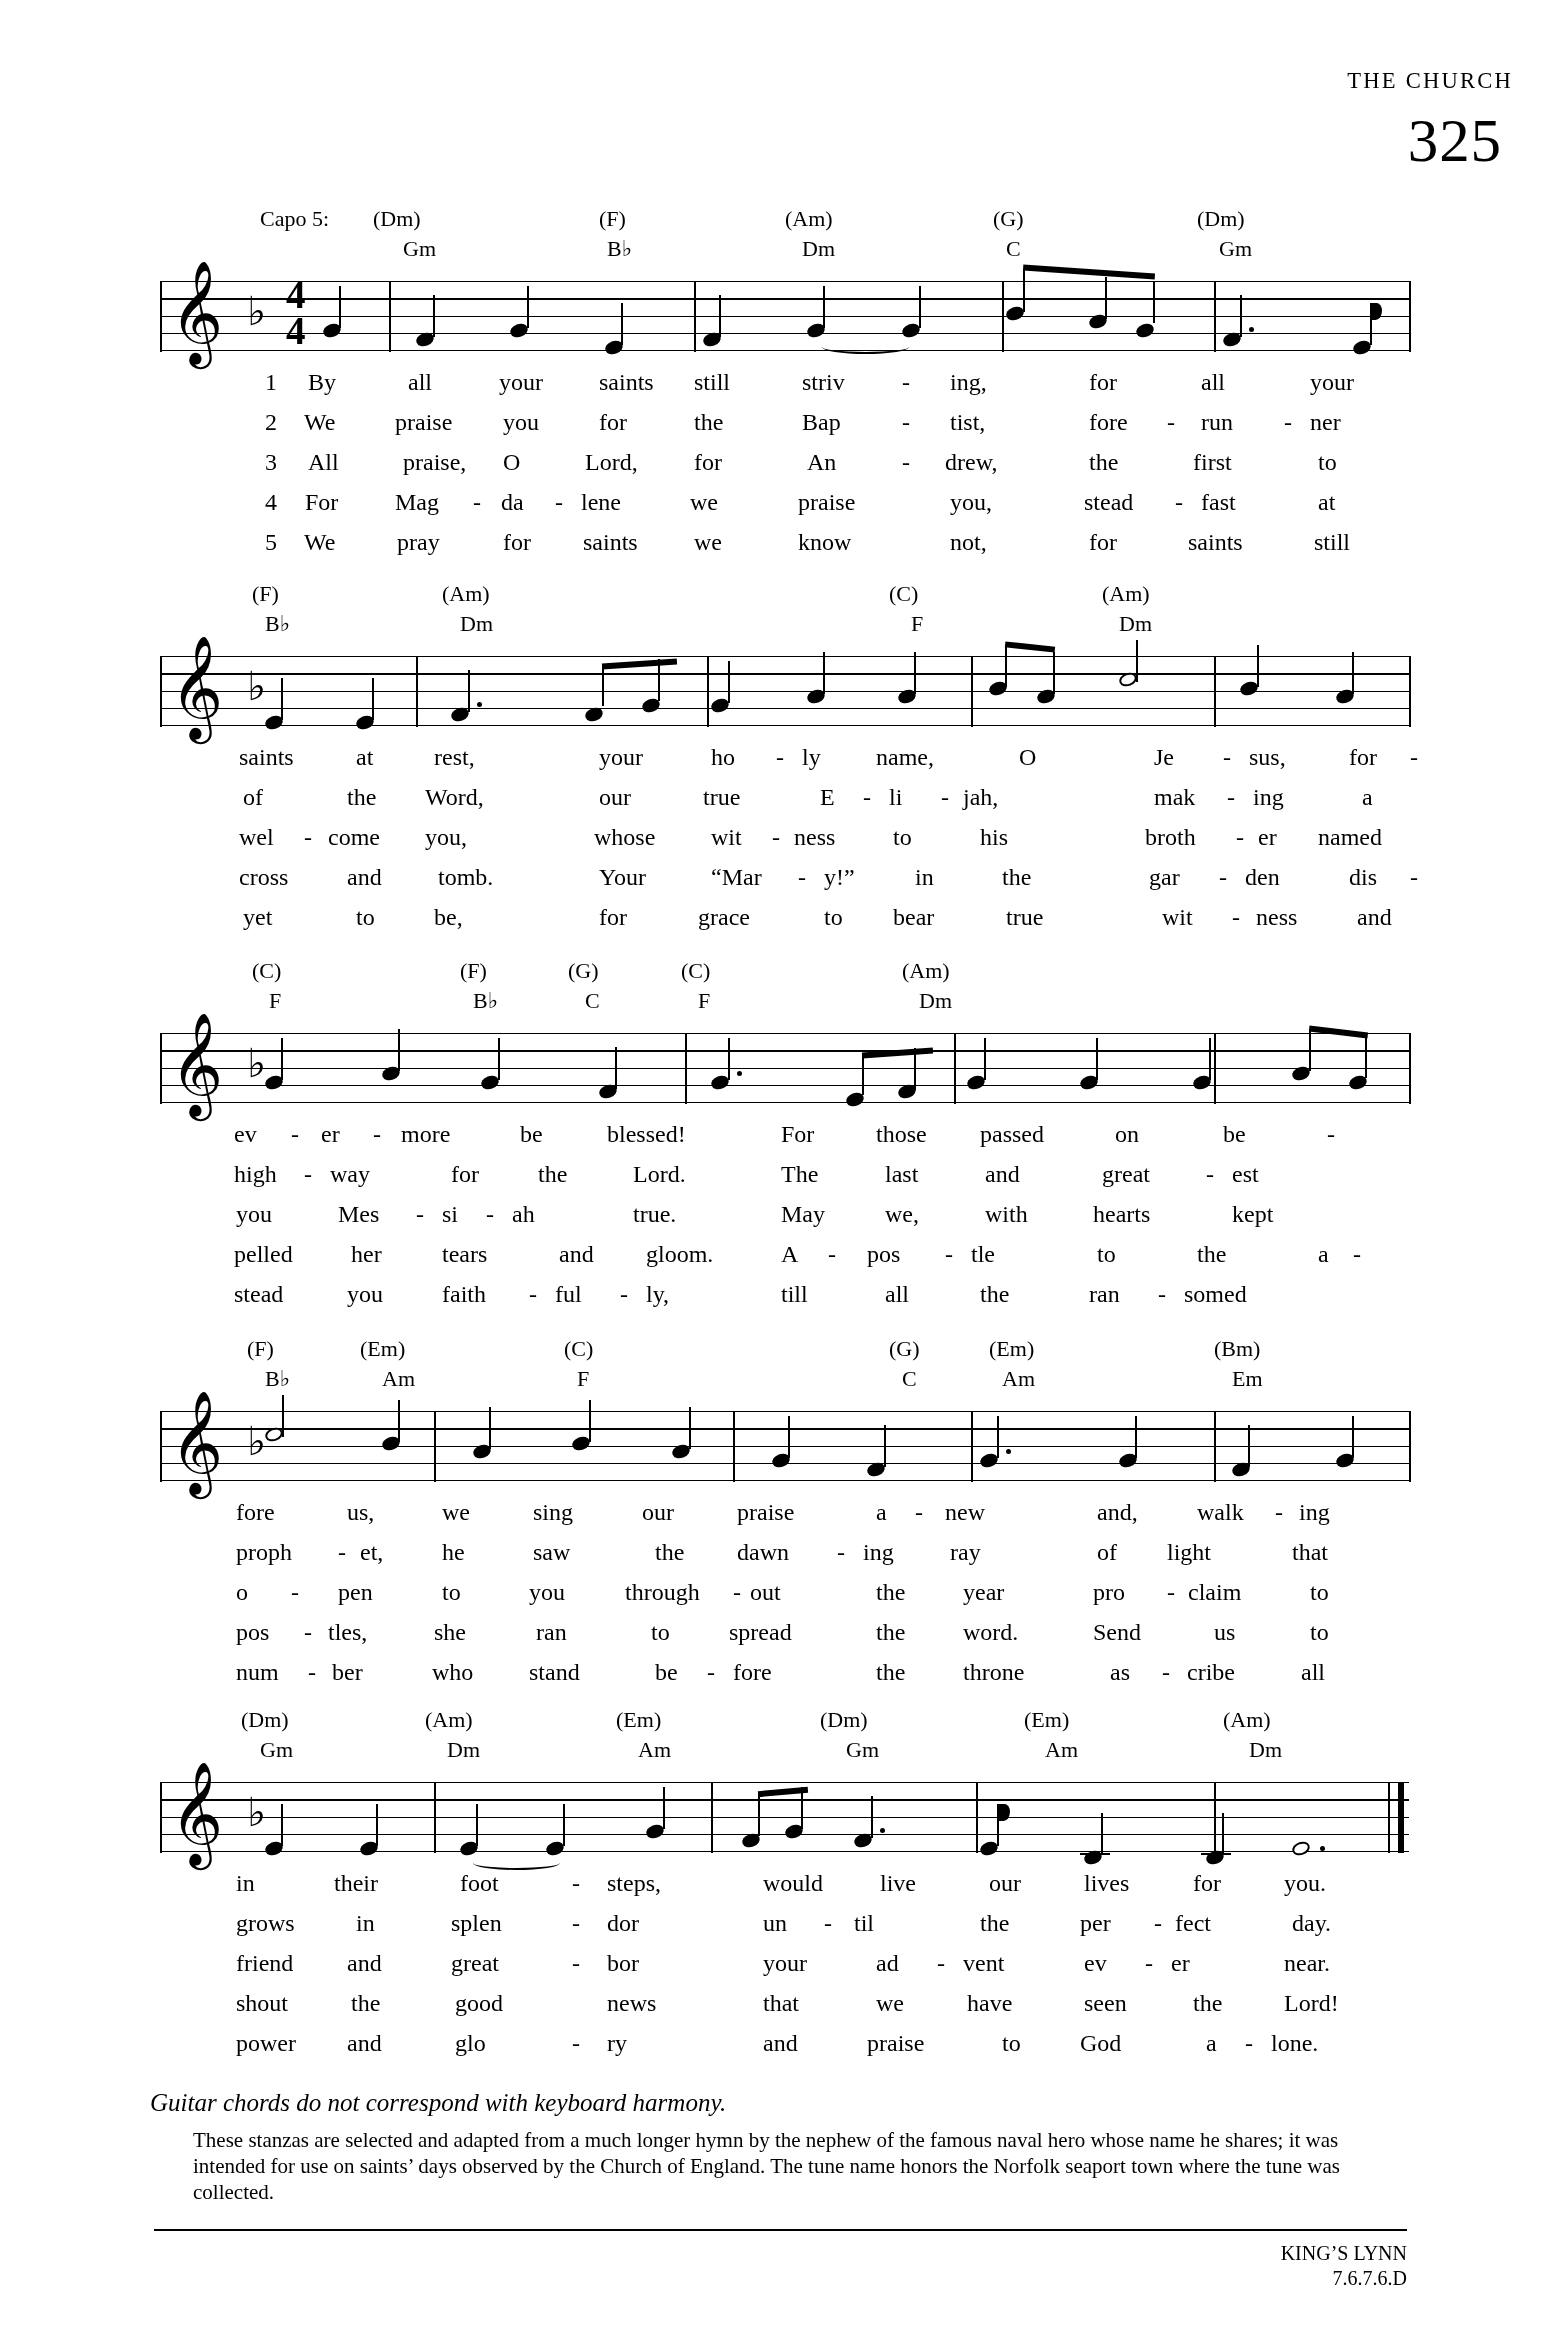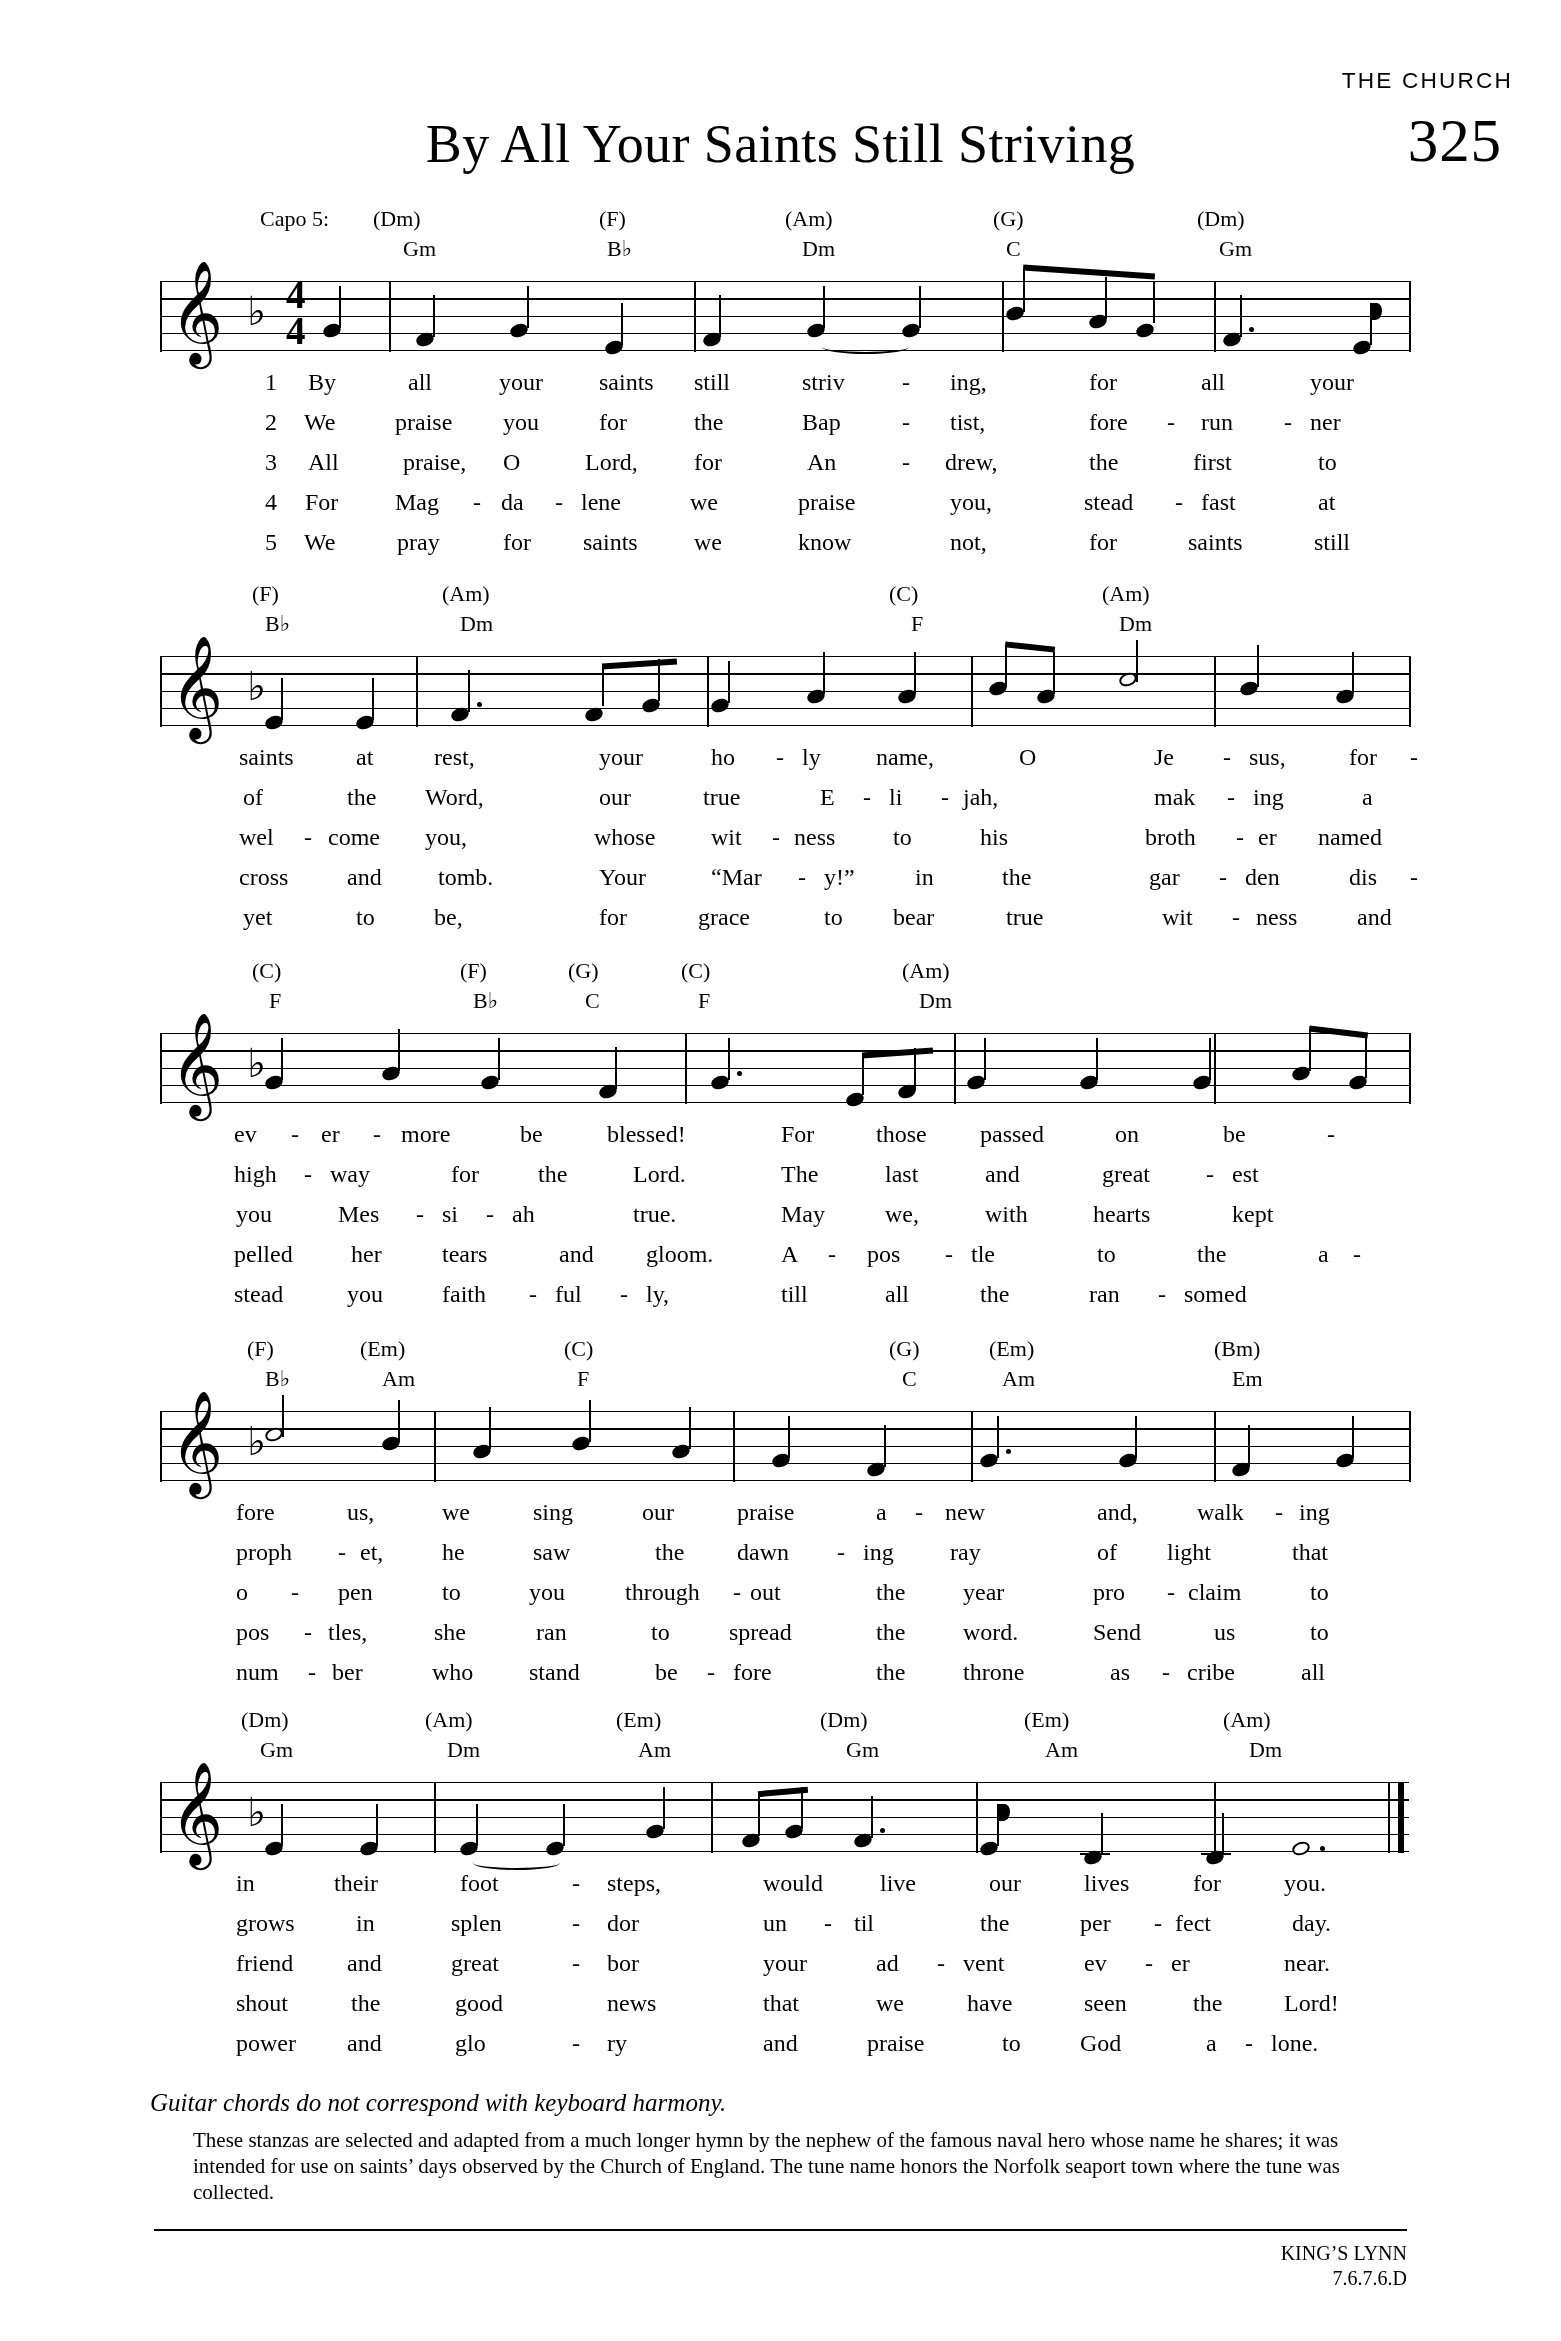--- a/index.html
+++ b/index.html
@@ -21,21 +21,21 @@
     height: 2342px;
     padding: 0;
     box-sizing: border-box;
   }
 
   
   .section-label {
     position: absolute;
     top: 68px;
     right: 48px;
-    font-family: Liberation Sans, sans-serif;
+    font-family: Liberation Serif, serif;
     font-size: 22.6px;
     letter-spacing: 2.2px;
     color: #000;
   }
   .title-row {
     position: absolute;
     top: 113px;
     left: 0;
     width: 1561px;
     text-align: center;
@@ -245,23 +245,20 @@
     text-align: right;
   }
 </style>
 </head>
 <body>
 
 <div class="page">
 
   <div class="section-label">THE CHURCH</div>
 
-  <div class="title-row">
-    <span class="hymn-title">By All Your Saints Still Striving</span>
-  </div>
   <div class="hymn-number">325</div>
 
   <div class="system" style="top:206px">
     <div class="chords-row" style="height:29.5px">
       <span class="chord capo" style="left:260px">Capo 5:</span>
       <span class="chord" style="left:373px">(Dm)</span>
       <span class="chord" style="left:599px">(F)</span>
       <span class="chord" style="left:785px">(Am)</span>
       <span class="chord" style="left:993px">(G)</span>
       <span class="chord" style="left:1197px">(Dm)</span>

